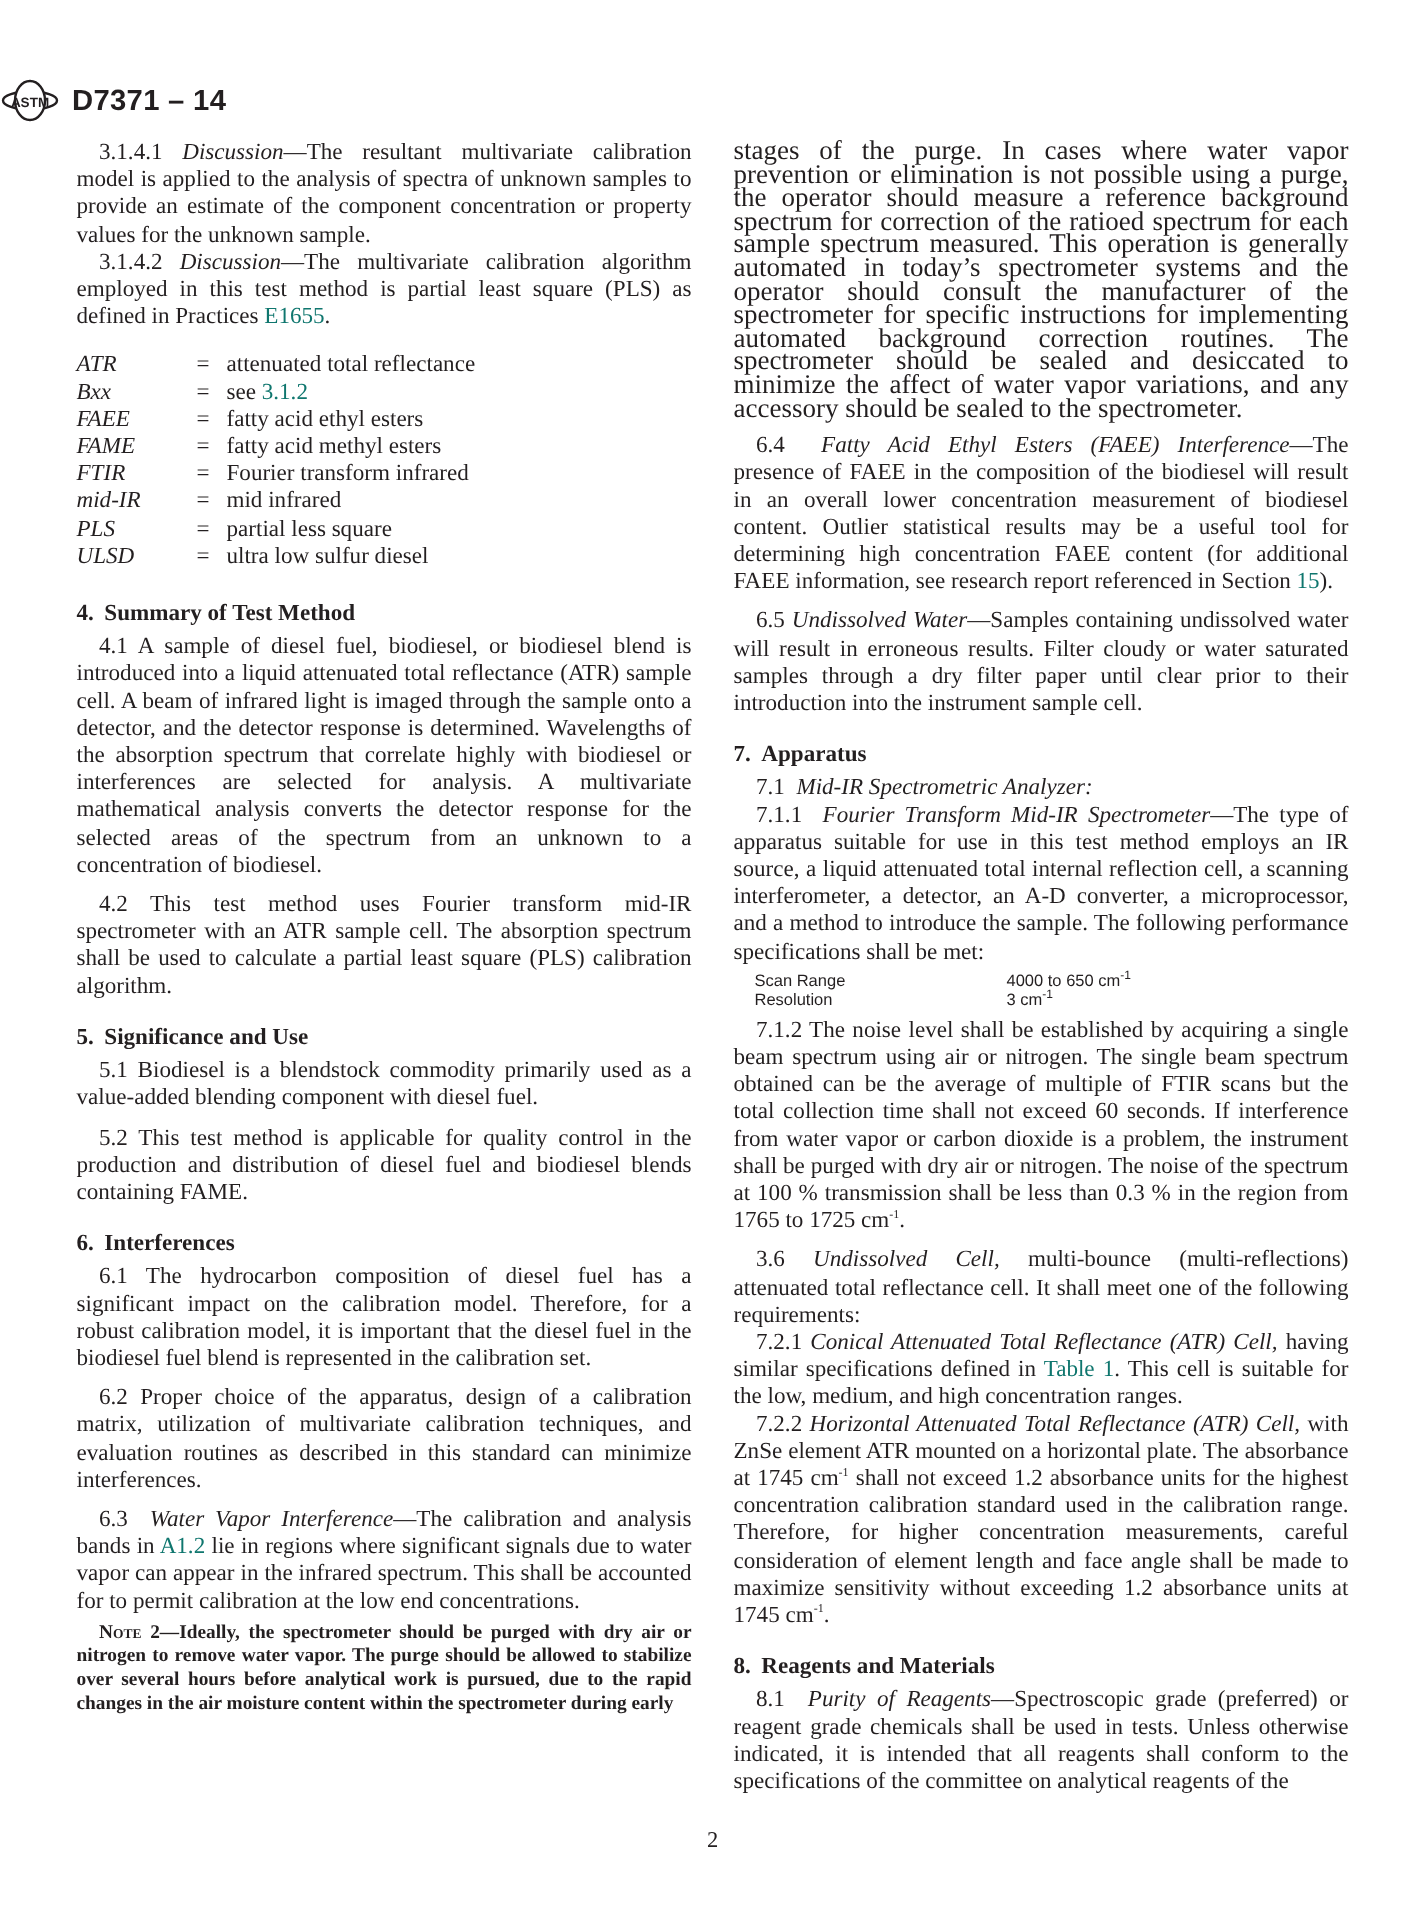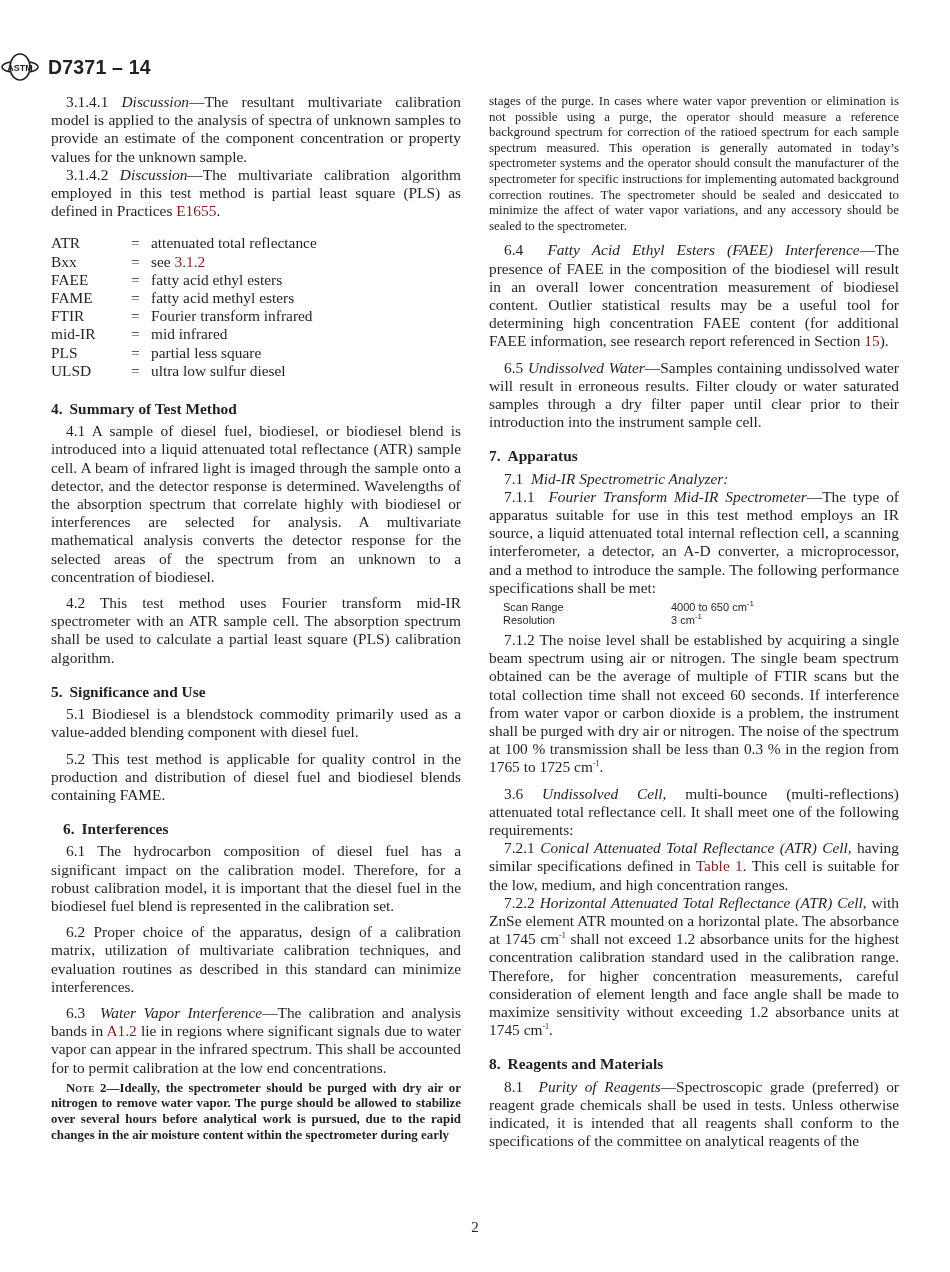--- a/index.html
+++ b/index.html
@@ -11,27 +11,27 @@
          font-weight: bold; font-size: 19.5px; margin-left: 4px; letter-spacing: 0.2px; }
   .col { position: absolute; top: 93px; font-size: 15.4px; line-height: 18.2px; text-align: justify; }
   .col.left { left: 51px; width: 410px; }
   .col.right { left: 489px; width: 410px; }
   p { margin: 0; }
   .para { text-indent: 15px; }
   .gap { margin-top: 8px; }
   .h2 { font-weight: bold; margin-top: 12px; margin-bottom: 4px; }
   .h2 .num { margin-right: 7px; }
   i { font-style: italic; }
-  .link { color: #7f1d1d; }
+  .link { color: #0f766e; }
   .abbr { display: grid; grid-template-columns: 80px 1fr; margin-top: 8px; }
-  .abbr .term { }
+  .abbr .term { font-style: italic; }
   .eq { display: inline-block; width: 20px; }
   .note { font-size: 12.9px; line-height: 15.6px; text-indent: 15px; }
   .note .sc { font-variant: small-caps; }
-  .small { font-size: 13px; line-height: 15.6px; }
+  .small { font-size: 18px; line-height: 15.6px; }
   .spec { font-family: "Liberation Sans", "DejaVu Sans", sans-serif; font-size: 11px; line-height: 13px;
           display: grid; grid-template-columns: 168px 1fr; padding-left: 14px; margin: 4px 0 4px 0; }
   sup { font-size: 8px; vertical-align: super; line-height: 0; }
   .pageno { position: absolute; top: 1219px; left: 0; width: 950px; text-align: center; font-size: 15px; }
 </style>
 </head>
 <body>
 
 <div class="header">
   <svg class="logo" viewBox="0 0 40 30">
@@ -76,21 +76,21 @@
   </p>
   <p class="para">4.1  A sample of diesel fuel, biodiesel, or biodiesel blend is introduced into a liquid attenuated total reflectance (ATR) sample cell. A beam of infrared light is imaged through the sample onto a detector, and the detector response is determined. Wavelengths of the absorption spectrum that correlate highly with biodiesel or interferences are selected for analysis. A multivariate mathematical analysis converts the detector response for the selected areas of the spectrum from an unknown to a concentration of biodiesel.</p>
   <p class="para gap">4.2 This test method uses Fourier transform mid-IR spectrometer with an ATR sample cell. The absorption spectrum shall be used to calculate a partial least square (PLS) calibration algorithm.</p>
 
   <p class="h2" style="margin-top:16px;">
     <span class="num">5.</span><span>Significance and Use</span>
   </p>
   <p class="para">5.1  Biodiesel is a blendstock commodity primarily used as a value-added blending component with diesel fuel.</p>
   <p class="para gap">5.2 This test method is applicable for quality control in the production and distribution of diesel fuel and biodiesel blends containing FAME.</p>
 
-  <p class="h2" style="margin-top:16px;margin-left:12px;">
+  <p class="h2" style="margin-top:16px;">
     <span class="num">6.</span><span>Interferences</span>
   </p>
   <p class="para">6.1 The hydrocarbon composition of diesel fuel has a significant impact on the calibration model. Therefore, for a robust calibration model, it is important that the diesel fuel in the biodiesel fuel blend is represented in the calibration set.</p>
   <p class="para gap">6.2 Proper choice of the apparatus, design of a calibration matrix, utilization of multivariate calibration techniques, and evaluation routines as described in this standard can minimize interferences.</p>
   <p class="para gap">
     <span>6.3</span>&nbsp;
     <i>Water Vapor Interference</i><span>—The calibration and analysis bands in </span><span class="link">A1.2</span><span> lie in regions where significant signals due to water vapor can appear in the infrared spectrum. This shall be accounted for to permit calibration at the low end concentrations.</span>
   </p>
   <p class="note" style="margin-top:4px;font-weight:bold;">
     <span class="sc">Note</span>&nbsp;<span>2</span><span>—Ideally, the spectrometer should be purged with dry air or nitrogen to remove water vapor. The purge should be allowed to stabilize over several hours before analytical work is pursued, due to the rapid changes in the air moisture content within the spectrometer during early</span>

